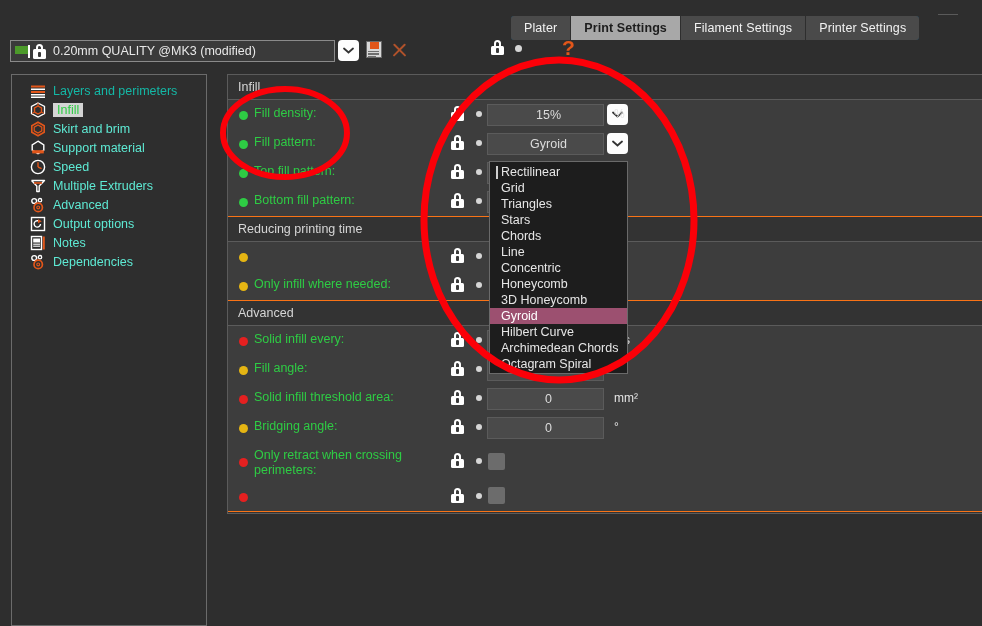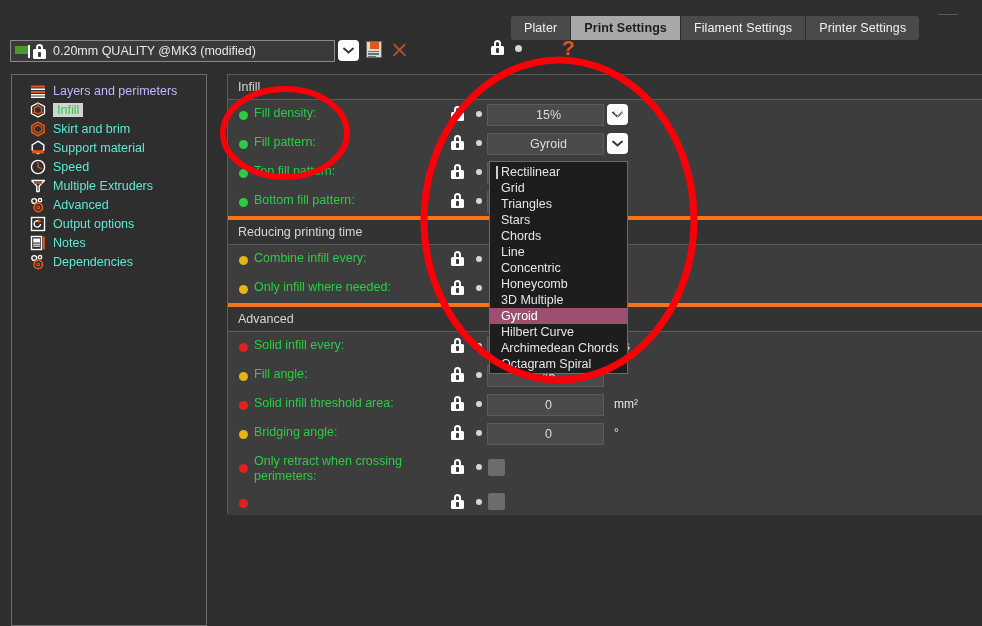--- a/index.html
+++ b/index.html
@@ -178,21 +178,21 @@
     height: 19px;
     padding-left: 18px;
     cursor: pointer;
   }
   .side-label {
     font-size: 12.5px;
     color: #5eead4;
     margin-left: 7px;
     white-space: nowrap;
   }
-  .side-item.orange .side-label { color: #c4b5fd; }
+  .side-item.orange .side-label { color: #14b8a6; }
   .side-item.selected .side-label {
     background: #d4d4d4;
     color: #2ecc44;
     padding: 0px 4px;
   }
   .sidebar-icon { width: 16px; height: 16px; flex: none; position: relative; }
 
   
   .mainpanel {
     position: absolute; left: 227px; top: 74px;
@@ -205,21 +205,21 @@
     color: #d6d6d6;
     font-size: 12.5px;
     padding-left: 10px;
     height: 24px;
     line-height: 24px;
     background: #333333;
   }
   .grp-body {
     background: #3d3d3d;
     border-top: 1px solid #5b5b5b;
-    border-bottom: 4px solid #f97316;
+    border-bottom: 1px solid #f97316;
   }
   .row {
     position: relative;
     height: 29px;
   }
   .row.tall { height: 40px; }
   .bullet {
     position: absolute; left: 11px; top: 11px;
     width: 9px; height: 9px; border-radius: 50%;
   }
@@ -525,21 +525,20 @@
             <svg width="11" height="7" viewBox="0 0 11 7">
               <path d="M1 1.5 L5.5 5.5 L10 1.5" stroke="#333" stroke-width="1.8" fill="none" stroke-linecap="round"></path>
             </svg>
           </div>
         </div>
       </div>
       <div class="grp-title">Reducing printing time</div>
       <div class="grp-body">
         <div class="row">
           <span class="bullet" style="background: rgb(229, 181, 19);"></span>
-          <span class="row-label">Combine infill every:</span>
           <span class="lock-glyph row-lock">
             <span class="shackle"></span>
             <span class="body"></span>
             <span class="keyhole"></span>
           </span>
           <span class="row-dot"></span>
         </div>
         <div class="row">
           <span class="bullet" style="background: rgb(229, 181, 19);"></span>
           <span class="row-label">Only infill where needed:</span>
@@ -636,21 +635,21 @@
   <div class="dropdown" id="dropdown">
     <div class="dd-caret"></div>
   <div class="dd-item">Rectilinear</div>
       <div class="dd-item">Grid</div>
       <div class="dd-item">Triangles</div>
       <div class="dd-item">Stars</div>
       <div class="dd-item">Chords</div>
       <div class="dd-item">Line</div>
       <div class="dd-item">Concentric</div>
       <div class="dd-item">Honeycomb</div>
-      <div class="dd-item">3D Multiple</div>
+      <div class="dd-item">3D Honeycomb</div>
       <div class="dd-item highlighted">Gyroid</div>
       <div class="dd-item">Hilbert Curve</div>
       <div class="dd-item">Archimedean Chords</div>
       <div class="dd-item">Octagram Spiral</div>
     </div>
 
   <svg class="annotation" width="982" height="626" viewBox="0 0 982 626">
     <ellipse cx="285" cy="133" rx="62" ry="44" fill="none" stroke="#fb0008" stroke-width="6"></ellipse>
     <ellipse cx="559" cy="220" rx="135" ry="160" fill="none" stroke="#fb0008" stroke-width="7"></ellipse>
   </svg>

